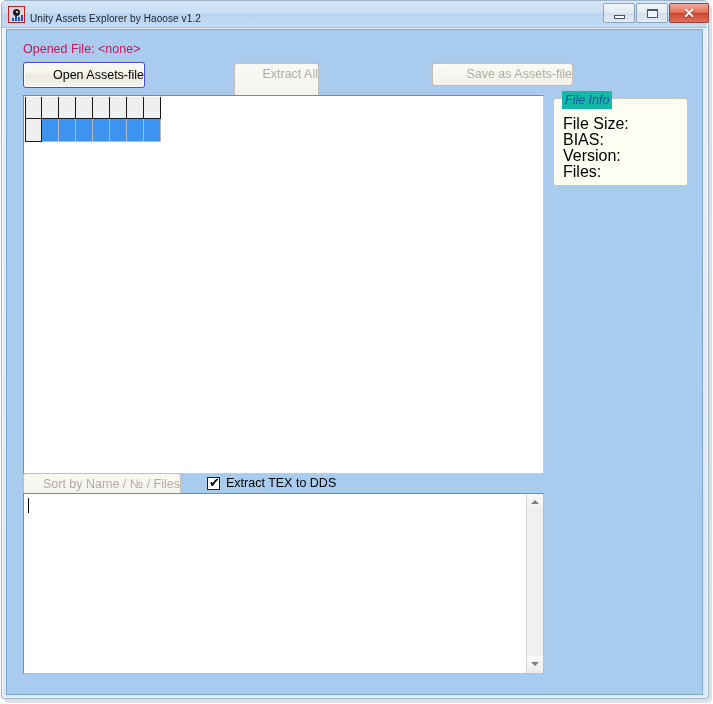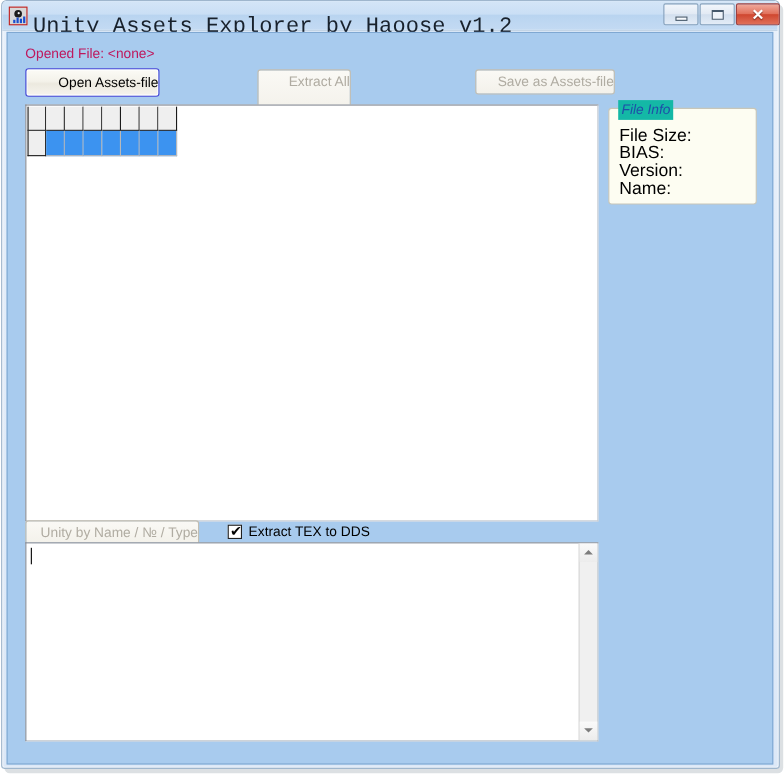--- a/index.html
+++ b/index.html
@@ -82,25 +82,24 @@
     background: #1a4fd0;
   }
   #app-icon .bar1 { left: 3px;  height: 3px; }
   #app-icon .bar2 { left: 6px;  height: 5px; }
   #app-icon .bar3 { left: 9px;  height: 4px; }
   #app-icon .bar4 { left: 12px; height: 6px; }
 
   #title-text {
     position: absolute;
     left: 28px; top: 12px;
-    font-size: 20px;
+    font-size: 10px;
     color: #18212c;
     letter-spacing: 0.1px;
     white-space: nowrap;
-    font-family: Liberation Mono, monospace;
   }
 
   .win-btn {
     position: absolute;
     top: 2px;
     height: 20px;
     box-sizing: border-box;
     border: 1px solid #8aa4bd;
     border-radius: 2px;
     cursor: default;
@@ -180,21 +179,21 @@
     color: #000000;
     box-shadow: 0 0 0 1px #ffffff inset;
   }
   .btn.disabled {
     border: 1px solid #c2beb2;
     color: #b0aca2;
     background: linear-gradient(to bottom, #faf9f5 0%, #f3f1ea 100%);
   }
   #btn-open   { left: 16px;  top: 32px; width: 122px; height: 26px; line-height: 24px; }
   #btn-extract{ left: 227px; top: 33px; width: 85px;  height: 40px; line-height: 21px; }
-  #btn-save   { left: 425px; top: 33px; width: 127px; height: 23px; line-height: 21px; }
+  #btn-save   { left: 425px; top: 33px; width: 141px; height: 23px; line-height: 21px; }
   #btn-sort   { left: 16px;  top: 443px; width: 158px; height: 23px; line-height: 21px; }
 
   
   #listview {
     position: absolute;
     left: 16px; top: 65px;
     width: 521px; height: 379px;
     box-sizing: border-box;
     background: #ffffff;
     border: 1px solid #828790;
@@ -416,24 +415,24 @@
           <div class="cell sel"></div>
         </div>
       </div>
     </div>
 
     <div id="fileinfo">
       <div id="fileinfo-legend">File Info</div>
       <div class="fi-line" id="fi-0">File Size:</div>
       <div class="fi-line" id="fi-1">BIAS:</div>
       <div class="fi-line" id="fi-2">Version:</div>
-      <div class="fi-line" id="fi-3">Name:</div>
-    </div>
-
-    <div class="btn disabled" id="btn-sort">Unity by Name / № / Type</div>
+      <div class="fi-line" id="fi-3">Files:</div>
+    </div>
+
+    <div class="btn disabled" id="btn-sort">Sort by Name / № / Files</div>
 
     <div id="chk-wrap">
       <div id="chk-box">
         <div class="tick">✔</div>
       </div>
       <div id="chk-label">Extract TEX to DDS</div>
     </div>
 
     <div id="logbox">
       <div id="caret"></div>

